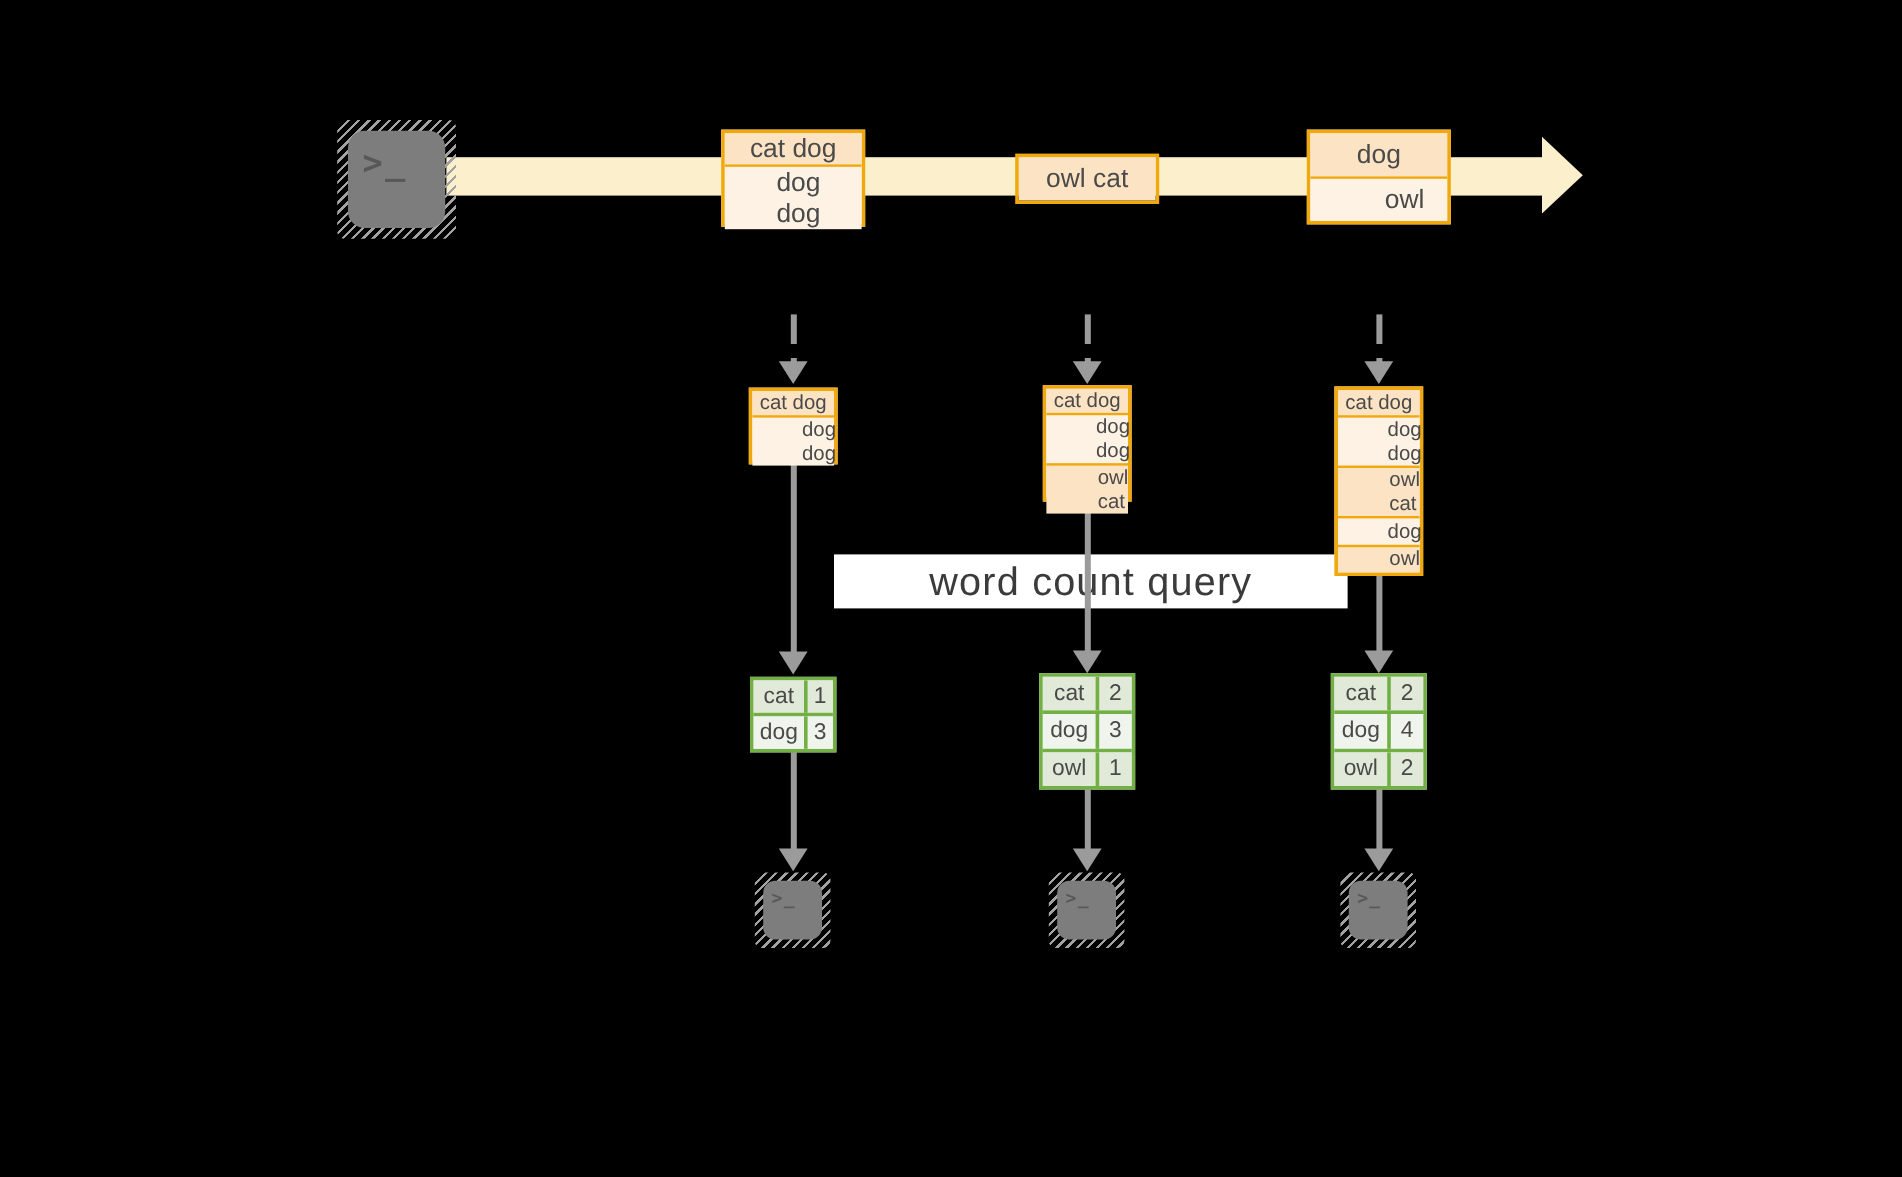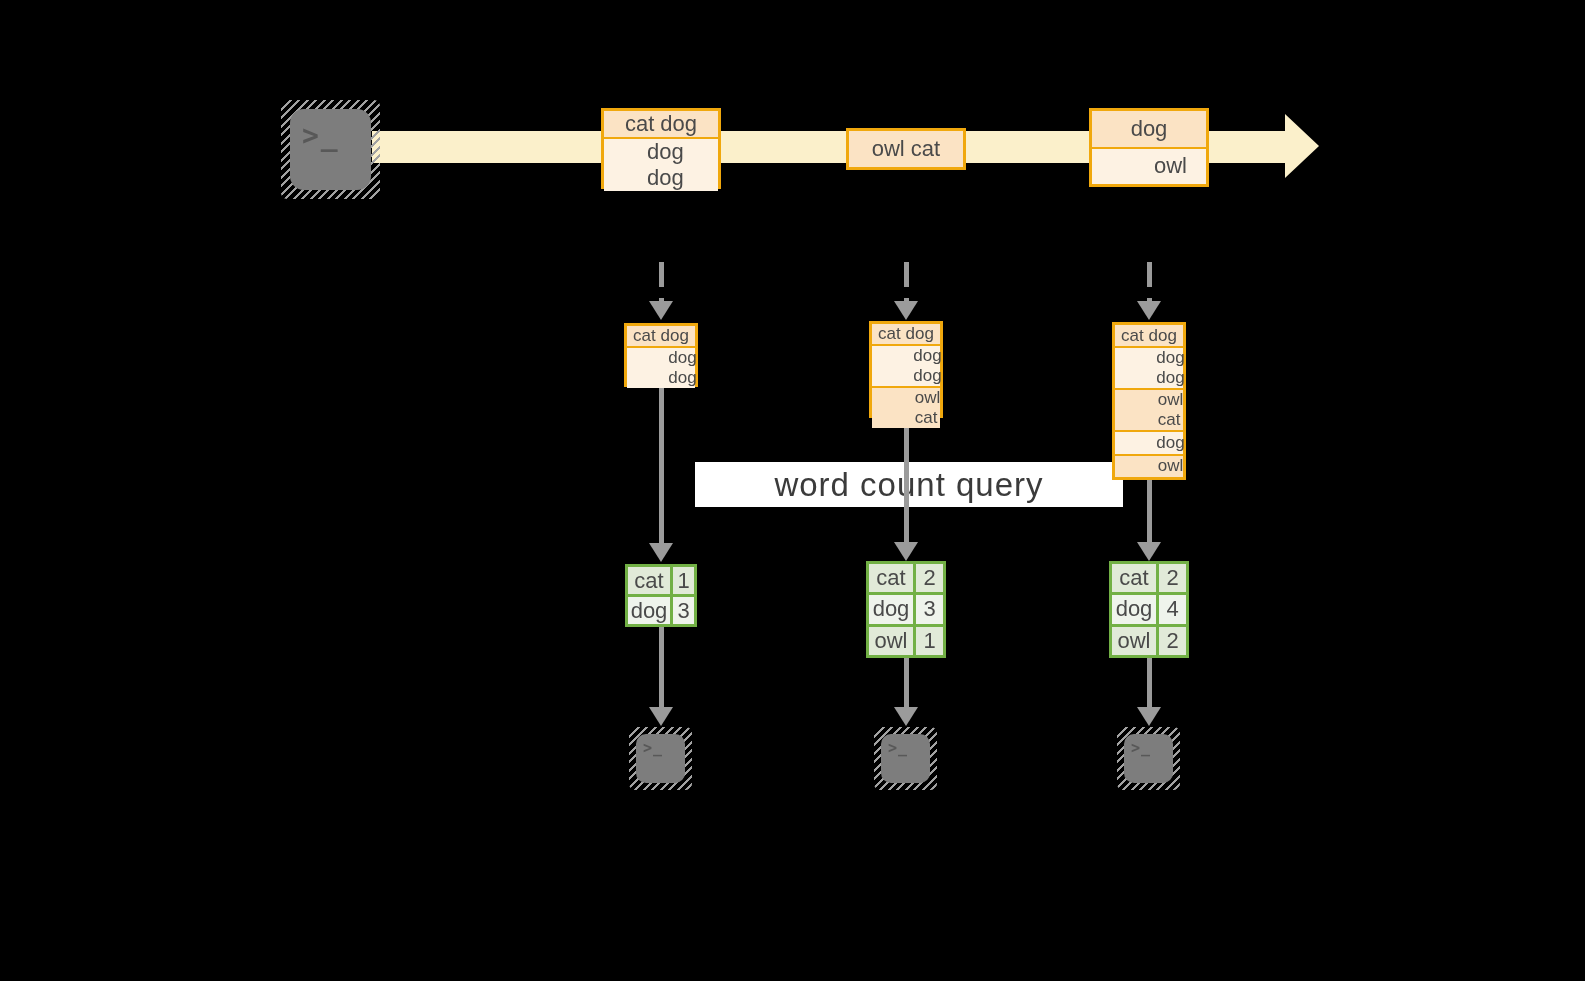--- a/index.html
+++ b/index.html
@@ -68,21 +68,21 @@
   .gtable{
     position:absolute;z-index:3;display:flex;flex-direction:column;
     border:3px solid var(--green-border);box-sizing:border-box;background:var(--green-light);
   }
   .grow{flex:1;display:flex;}
   .grow + .grow{border-top:3px solid var(--green-border);}
   .grow:nth-child(odd) .gcell{background:var(--green-dark);}
   .grow:nth-child(even) .gcell{background:var(--green-light);}
   .gcell{
     display:flex;align-items:center;justify-content:center;
-    font-size:22px;color:var(--text);
+    font-size:19px;color:var(--text);
   }
   .gword{flex:1;}
   .gcount{width:27px;border-left:3px solid var(--green-border);}
   .gt-narrow .gcount{width:21px;}
 </style>
 </head>
 <body>
 
 <div id="canvas">
 

